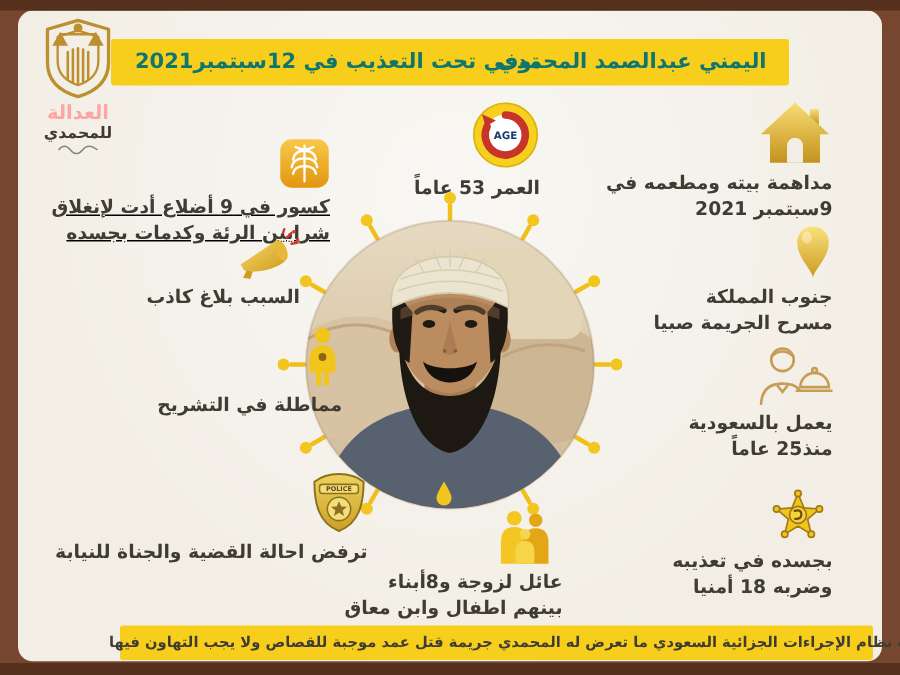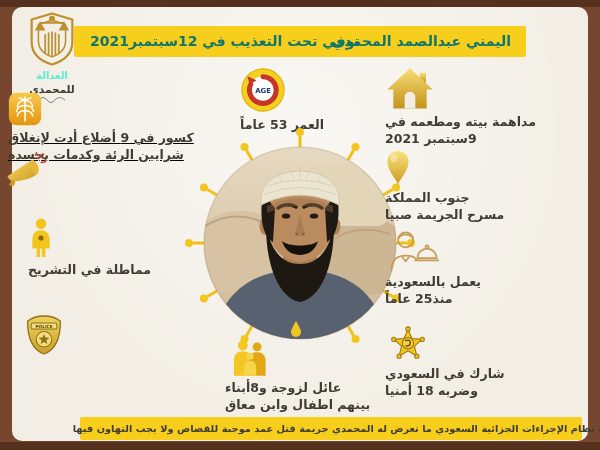--- a/index.html
+++ b/index.html
@@ -8,23 +8,23 @@
   .strip{position:absolute;left:0;width:600px;background:#54301d;}
   .strip.top{top:0;height:7px;}
   .strip.bottom{bottom:0;height:8px;}
   .panel{position:absolute;left:12px;top:7px;width:576px;height:434px;background:#f2eee5;border-radius:10px;
          background-image:radial-gradient(ellipse at 50% 28%,rgba(255,255,255,.55),rgba(0,0,0,0) 75%);}
   .header-bar{position:absolute;left:74px;top:26px;width:452px;height:31px;background:#f7ce1c;border-radius:2px;}
   .h-txt{position:absolute;top:0;height:31px;line-height:31px;font-weight:bold;font-size:14px;color:#0f766e;direction:rtl;white-space:nowrap;}
   .h-right{right:15px;}
   .h-left{left:16px;}
   .logo{position:absolute;left:18px;top:11px;width:68px;display:flex;flex-direction:column;align-items:center;}
-  .logo-title{font-size:10px;font-weight:bold;color:#5eead4;line-height:14px;margin-top:2px;direction:rtl;}
+  .logo-title{font-size:13px;font-weight:bold;color:#fca5a5;line-height:14px;margin-top:2px;direction:rtl;}
   .logo-sub{font-size:10.5px;font-weight:bold;color:#3e3a31;line-height:12px;direction:rtl;}
-  .blk{position:absolute;display:flex;flex-direction:column;align-items:flex-end;direction:rtl;text-align:center;}
+  .blk{position:absolute;display:flex;flex-direction:column;align-items:flex-start;direction:rtl;text-align:center;}
   .blk svg{margin-bottom:3px;flex:none;}
   .t{font-weight:bold;font-size:12.5px;color:#3f3c34;line-height:17px;white-space:nowrap;}
   .footer-bar{position:absolute;left:80px;top:417px;width:462px;height:23px;background:#f7ce1c;border-radius:2px;
               display:flex;align-items:center;justify-content:center;direction:rtl;padding-left:40px;}
   .footer-bar .t{font-size:9.8px;line-height:23px;}
   #photo{position:absolute;left:185px;top:128px;width:230px;height:230px;}
   #blk-age{left:240px;top:67px;width:120px;}
   #blk-house{left:385px;top:66px;width:170px;}
   #blk-pin{left:385px;top:150px;width:170px;}
   #blk-chef{left:385px;top:228px;width:170px;}
@@ -218,21 +218,21 @@
         <path d="M30 4 L35.3 16.7 L49 17.8 L38.6 26.8 L41.8 40.2 L30 33 L18.2 40.2 L21.4 26.8 L11 17.8 L24.7 16.7 Z"></path>
         <circle cx="30" cy="4" r="2.8"></circle>
           <circle cx="49" cy="17.8" r="2.8"></circle>
           <circle cx="41.8" cy="40.2" r="2.8"></circle>
         <circle cx="18.2" cy="40.2" r="2.8"></circle>
           <circle cx="11" cy="17.8" r="2.8"></circle>
         <circle cx="30" cy="23" r="7.5" fill="#f6d23f"></circle>
       </g>
       <path d="M27 19.5 q6 -2 6 3 q0 4.5 -5.5 4" stroke="#6b4f0d" stroke-width="2" fill="none" stroke-linecap="round"></path>
     </svg>
-    <div class="t">شارك في السعودي</div>
+    <div class="t">بجسده في تعذيبه</div>
     <div class="t">وضربه 18 أمنيا</div>
   </div>
 
   <div class="blk" id="blk-ribs">
     <svg width="34" height="34" viewBox="0 0 40 40">
       <defs>
           <linearGradient id="grib" x1="0" y1="0" x2="0" y2="1">
         <stop offset="0" stop-color="#f8c84a"></stop>
             <stop offset="1" stop-color="#e3960f"></stop>
           </linearGradient>
@@ -265,20 +265,21 @@
       <ellipse cx="36.5" cy="18.5" rx="4.5" ry="9" transform="rotate(-22 36.5 18.5)" fill="#e7b83a"></ellipse>
       <path d="M8 35 l-3 6 l6 1 l2 -6 Z" fill="#cf9c1d"></path>
       <g stroke="#cc3b2b" stroke-width="2" fill="none" stroke-linecap="round">
         <path d="M41 8 l4 -4"></path>
           <path d="M45 13 l5 -1"></path>
           <path d="M38 4 l1 -3"></path>
       </g>
       <circle cx="47" cy="3" r="1.5" fill="#cc3b2b"></circle>
         <circle cx="50" cy="10" r="1.5" fill="#cc3b2b"></circle>
     </svg>
+    <div class="t">السبب بلاغ كاذب</div>
   </div>
 
   <div class="blk" id="blk-person">
     <svg width="26" height="40" viewBox="0 0 30 46">
       <g fill="#f2c51d">
         <circle cx="15" cy="6.5" r="6"></circle>
         <path d="M15 14 c-8 0 -10 6 -10 12 v9 h5 v10 h4 v-10 h2 v10 h4 v-10 h5 v-9 c0 -6 -2 -12 -10 -12 z"></path>
       </g>
       <circle cx="15" cy="23" r="3" fill="#8a6712"></circle>
     </svg>
@@ -292,20 +293,21 @@
         <stop offset="0" stop-color="#eed25f"></stop>
             <stop offset="1" stop-color="#c9a125"></stop>
           </linearGradient>
         </defs>
       <path d="M22 2 C29 2 36 4 41 8 C41 24 38 40 22 46 C6 40 3 24 3 8 C8 4 15 2 22 2 Z" fill="url(#gpol)" stroke="#8f701c" stroke-width="1.5"></path>
       <circle cx="22" cy="29" r="9" fill="#f3dd7c" stroke="#8f701c" stroke-width="1.2"></circle>
       <path d="M22 23 l1.8 4 4.4 0.3 -3.4 2.8 1.1 4.3 -3.9 -2.4 -3.9 2.4 1.1 -4.3 -3.4 -2.8 4.4 -0.3 z" fill="#8f701c"></path>
       <rect x="7" y="10" width="30" height="7" rx="2" fill="#f3dd7c" stroke="#8f701c" stroke-width="1.2"></rect>
       <text x="22" y="15.4" text-anchor="middle" font-size="5" font-weight="bold" fill="#5d4812">POLICE</text>
     </svg>
+    <div class="t">ترفض احالة القضية والجناة للنيابة</div>
   </div>
 
   <div class="blk" id="blk-family">
     <svg width="50" height="36" viewBox="0 0 56 40">
       <g fill="#f3c624">
         <circle cx="20" cy="6" r="5.5"></circle>
         <path d="M20 12.5 c-8 0 -10 5.5 -10 11 v16.5 h20 v-16.5 c0 -5.5 -2 -11 -10 -11 z"></path>
       </g>
       <g fill="#e3a715">
         <circle cx="36" cy="7.5" r="5"></circle>

